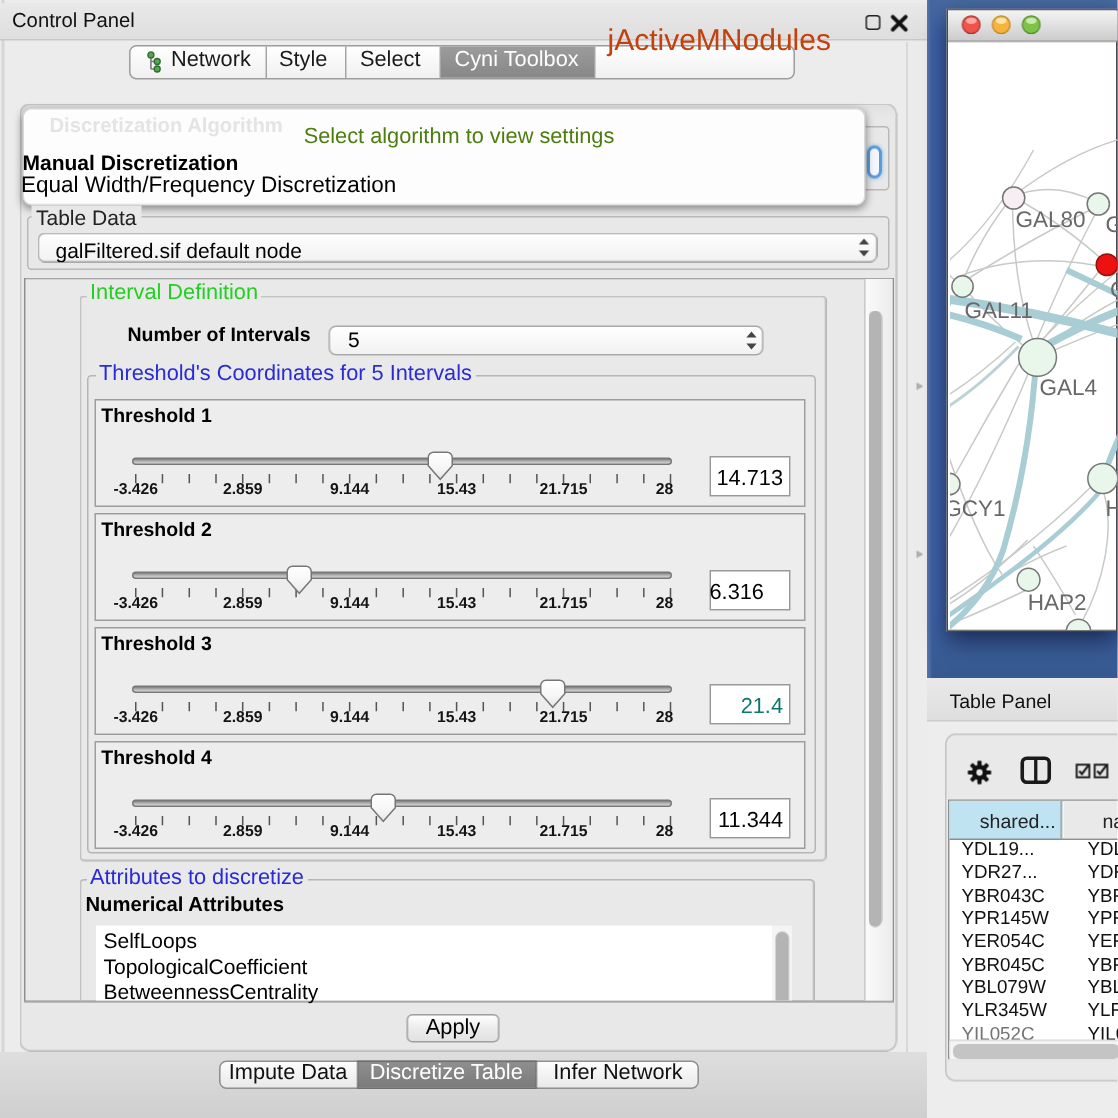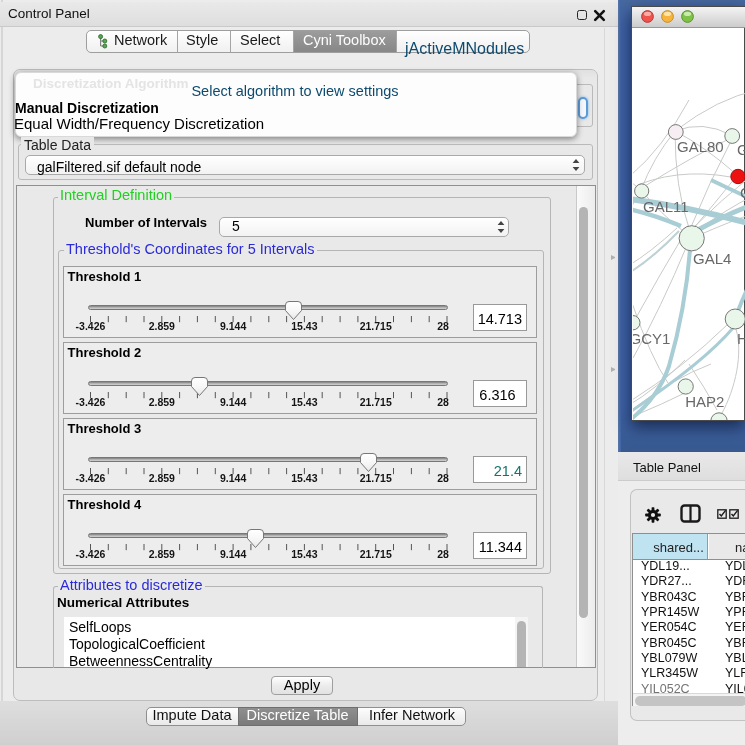--- a/index.html
+++ b/index.html
@@ -24,28 +24,28 @@
 <svg class="abs" style="left:96px;top:34px" width="13" height="15" viewBox="0 0 13 15">
 <path d="M4.6,3 V12 M4.6,7 H8.6 M4.6,12 H8.6" stroke="#7d7d7d" stroke-width="1.1" fill="none"></path>
 <circle cx="4.6" cy="2.6" r="2" fill="#57a657" stroke="#2f6e2f" stroke-width="0.9"></circle>
 <circle cx="8.8" cy="7" r="2" fill="#57a657" stroke="#2f6e2f" stroke-width="0.9"></circle>
 <circle cx="8.8" cy="12" r="2" fill="#57a657" stroke="#2f6e2f" stroke-width="0.9"></circle>
 </svg>
 <div class="abs" style="left:114px;top:32px;font-size:14.5px;color:#1a1a1a">Network</div>
 <div class="abs" style="left:186px;top:32px;font-size:14.5px;color:#1a1a1a">Style</div>
 <div class="abs" style="left:240px;top:32px;font-size:14.5px;color:#1a1a1a">Select</div>
 <div class="abs" style="left:303px;top:32px;font-size:14.5px;color:#fdfdfd">Cyni Toolbox</div>
-<div class="abs" style="left:405px;top:40px;font-size:16px;color:#0c4a6e">jActiveMNodules</div>
+<div class="abs" style="left:405px;top:16px;font-size:20px;color:#c2410c">jActiveMNodules</div>
 <div class="abs" style="left:13px;top:69px;width:585px;height:632px;background:#e8e8e8;border:1px solid #bdbdbd;border-radius:7px"></div>
 <div class="abs" style="left:14px;top:70px;width:583px;height:8px;background:linear-gradient(#e0e0e0,#e8e8e8);border-radius:7px 7px 0 0"></div>
 <div class="abs" style="left:18px;top:84px;width:575px;height:43px;border:1px solid #b9b9b9;border-radius:3px"></div>
 <div class="abs" style="left:577.5px;top:96.5px;width:10.5px;height:22.5px;background:#f4f8fc;border:2.5px solid #5c9bd9;border-radius:6px;box-shadow:0 0 3px #7db4e4"></div>
 <div class="abs" style="left:15px;top:72px;width:562px;height:65px;background:#fdfdfd;border-radius:6px;box-shadow:0 2px 6px rgba(0,0,0,0.45);border:1px solid #d9d9d9"></div>
 <div class="abs" style="left:33px;top:75.9px;font-size:13.5px;font-weight:bold;color:#e4e4e4">Discretization Algorithm</div>
-<div class="abs" style="left:14px;top:82.5px;width:562px;text-align:center;font-size:14.5px;color:#0c4a6e">Select algorithm to view settings</div>
+<div class="abs" style="left:25px;top:82.5px;width:562px;text-align:center;font-size:14.5px;color:#4d7c0f">Select algorithm to view settings</div>
 <div class="abs" style="left:15px;top:99.5px;font-size:14px;font-weight:bold;color:#000">Manual Discretization</div>
 <div class="abs" style="left:14px;top:114.5px;font-size:15px;color:#000">Equal Width/Frequency Discretization</div>
 <div class="abs" style="left:18px;top:144px;width:575px;height:36px;border:1px solid #b9b9b9;border-radius:3px"></div>
 <div class="abs" style="left:21px;top:137px;background:#e8e8e8;padding:0 3px;font-size:14px;color:#222">Table Data</div>
 <div class="abs" style="left:25px;top:155px;width:560px;height:20px;background:linear-gradient(#ffffff,#f2f2f2);border:1px solid #a9a9a9;border-radius:5px"></div>
 <div class="abs" style="left:37px;top:158.8px;font-size:14px;color:#000">galFiltered.sif default node</div>
 <svg style="position:absolute;left:571px;top:158px" width="10" height="14" viewBox="0 0 10 14">
 <path d="M5,1 L8.4,5 L1.6,5 z" fill="#444"></path>
     <path d="M5,13 L8.4,9 L1.6,9 z" fill="#444"></path>
   </svg>
@@ -143,21 +143,21 @@
     <defs>
       <linearGradient id="thg2" x1="0" y1="0" x2="0" y2="1">
         <stop offset="0" stop-color="#ffffff"></stop>
         <stop offset="0.55" stop-color="#f6f6f6"></stop>
         <stop offset="1" stop-color="#e8e8e8"></stop>
       </linearGradient>
     </defs>
     <path d="M4,0.5 h9 a3.5,3.5 0 0 1 3.5,3.5 v5.5 L8.5,18.5 L0.5,9.5 v-5.5 a3.5,3.5 0 0 1 3.5,-3.5 z" fill="url(#thg2)" stroke="#777" stroke-width="1"></path>
   </svg>
 <div style="position:absolute;left:473px;top:379.5px;width:54px;height:27px;background:#fff;border:1px solid #999"></div>
-<div style="position:absolute;left:473px;top:387px;width:49px;text-align:center;font-size:14.5px;color:#000">6.316</div>
+<div style="position:absolute;left:473px;top:387px;width:49px;text-align:left;font-size:14.5px;color:#000">6.316</div>
 <div style="position:absolute;left:63px;top:418px;width:474px;height:72px;background:#ededed;border:1px solid #9d9d9d"></div>
 <div style="position:absolute;left:67.5px;top:421.2px;font-size:13px;font-weight:bold;color:#000">Threshold 3</div>
 <div style="position:absolute;left:88px;top:457px;width:360px;height:4.5px;border-radius:3px;background:linear-gradient(#7f7f7f,#b7b7b7 55%,#d2d2d2);border:0.5px solid #777"></div>
 <svg style="position:absolute;left:0px;top:467.5px" width="540" height="9">
     <line x1="90.5" y1="0" x2="90.5" y2="6.2" stroke="#555555" stroke-width="1"></line>
     <line x1="108.3" y1="0" x2="108.3" y2="6.2" stroke="#555555" stroke-width="1"></line>
     <line x1="126.2" y1="0" x2="126.2" y2="6.2" stroke="#555555" stroke-width="1"></line>
     <line x1="144.0" y1="0" x2="144.0" y2="6.2" stroke="#555555" stroke-width="1"></line>
     <line x1="161.8" y1="0" x2="161.8" y2="6.2" stroke="#555555" stroke-width="1"></line>
     <line x1="179.6" y1="0" x2="179.6" y2="6.2" stroke="#555555" stroke-width="1"></line>

